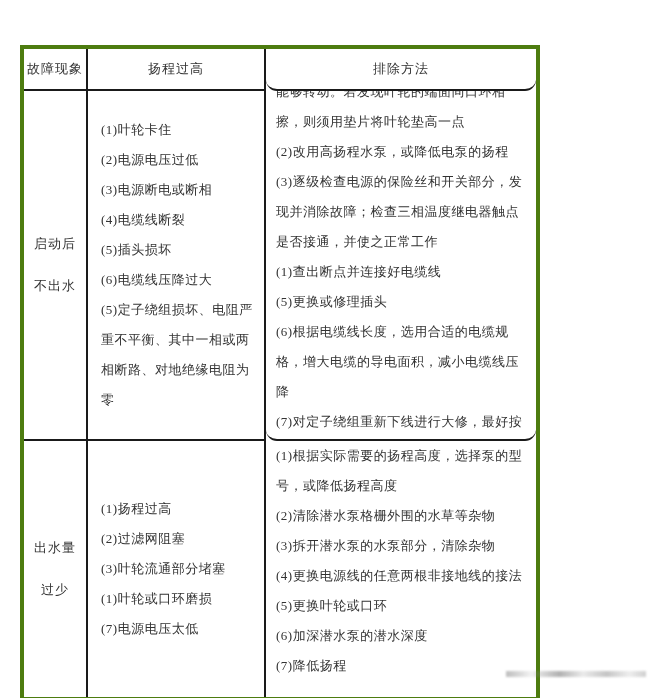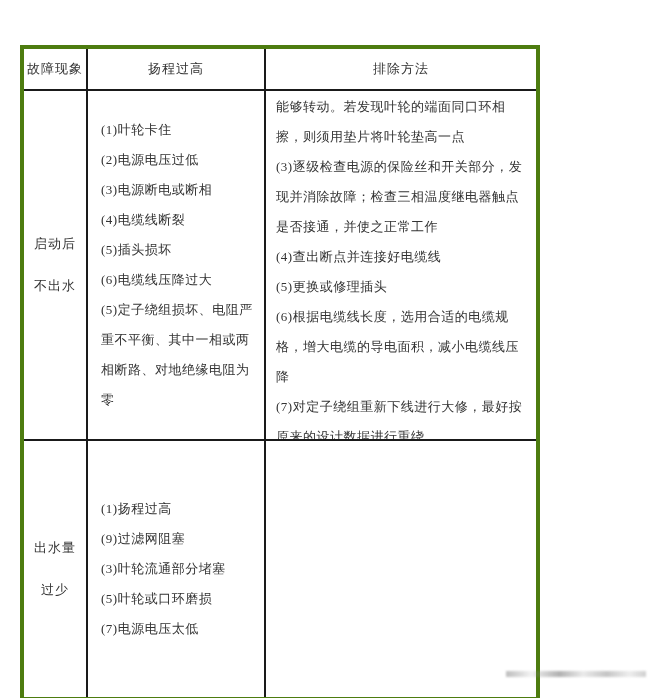--- a/index.html
+++ b/index.html
@@ -27,21 +27,21 @@
     grid-template-columns: 64px 178px 1fr;
     grid-template-rows: 42px 350px 1fr;
     margin-top: 26px;
   }
   .cell {
     box-sizing: border-box;
     border-right: 2px solid #1a1a1a;
     border-bottom: 2px solid #1a1a1a;
     overflow: hidden;
   }
-  .cell.last-col { border-right: none; }
+  .cell.last-col { border-right: none; border-radius: 11px; }
   .cell.last-row { border-bottom: none; }
   .head-cell {
     display: flex;
     align-items: center;
     justify-content: center;
     font-size: 13px;
     letter-spacing: 1px;
     white-space: nowrap;
   }
   .fault-cell {
@@ -106,34 +106,44 @@
     <div class="list-item">(1)叶轮卡住</div>
     <div class="list-item">(2)电源电压过低</div>
     <div class="list-item">(3)电源断电或断相</div>
     <div class="list-item">(4)电缆线断裂</div>
     <div class="list-item">(5)插头损坏</div>
     <div class="list-item">(6)电缆线压降过大</div>
     <div class="list-item">(5)定子绕组损坏、电阻严重不平衡、其中一相或两相断路、对地绝缘电阻为零</div>
   </div>
   <div class="cell list-cell sol last-col">
     <div class="list-item">(1)清除杂物，然后用手盘动叶轮看其是否能够转动。若发现叶轮的端面同口环相擦，则须用垫片将叶轮垫高一点</div>
+    <div class="list-item">(2)改用高扬程水泵，或降低电泵的扬程</div>
     <div class="list-item">(3)逐级检查电源的保险丝和开关部分，发现并消除故障；检查三相温度继电器触点是否接通，并使之正常工作</div>
-    <div class="list-item">(4)查出断点并连接好电缆线</div>
+    <div class="list-item">(1)查出断点并连接好电缆线</div>
     <div class="list-item">(5)更换或修理插头</div>
     <div class="list-item">(6)根据电缆线长度，选用合适的电缆规格，增大电缆的导电面积，减小电缆线压降</div>
     <div class="list-item">(7)对定子绕组重新下线进行大修，最好按原来的设计数据进行重绕</div>
   </div>
 
   <div class="cell fault-cell last-row">
     <span>出水量</span>
     <span>过少</span>
   </div>
   <div class="cell list-cell last-row">
     <div class="list-item">(1)扬程过高</div>
-    <div class="list-item">(9)过滤网阻塞</div>
+    <div class="list-item">(2)过滤网阻塞</div>
     <div class="list-item">(3)叶轮流通部分堵塞</div>
-    <div class="list-item">(5)叶轮或口环磨损</div>
+    <div class="list-item">(1)叶轮或口环磨损</div>
     <div class="list-item">(7)电源电压太低</div>
+  </div>
+  <div class="cell list-cell sol last-col last-row">
+    <div class="list-item">(1)根据实际需要的扬程高度，选择泵的型号，或降低扬程高度</div>
+    <div class="list-item">(2)清除潜水泵格栅外围的水草等杂物</div>
+    <div class="list-item">(3)拆开潜水泵的水泵部分，清除杂物</div>
+    <div class="list-item">(4)更换电源线的任意两根非接地线的接法</div>
+    <div class="list-item">(5)更换叶轮或口环</div>
+    <div class="list-item">(6)加深潜水泵的潜水深度</div>
+    <div class="list-item">(7)降低扬程</div>
   </div>
 
 </div>
 
 <div class="watermark"></div>
 
 </body></html>

